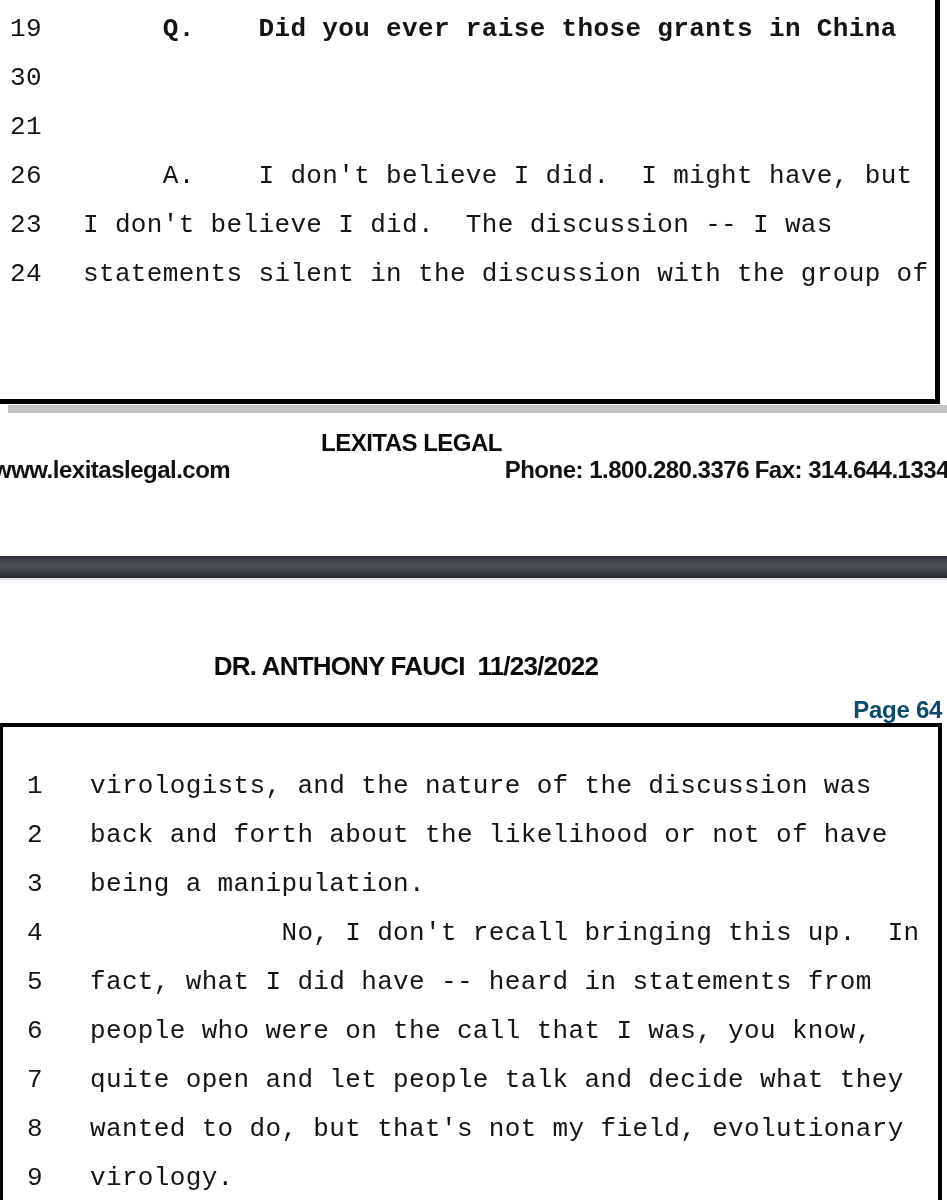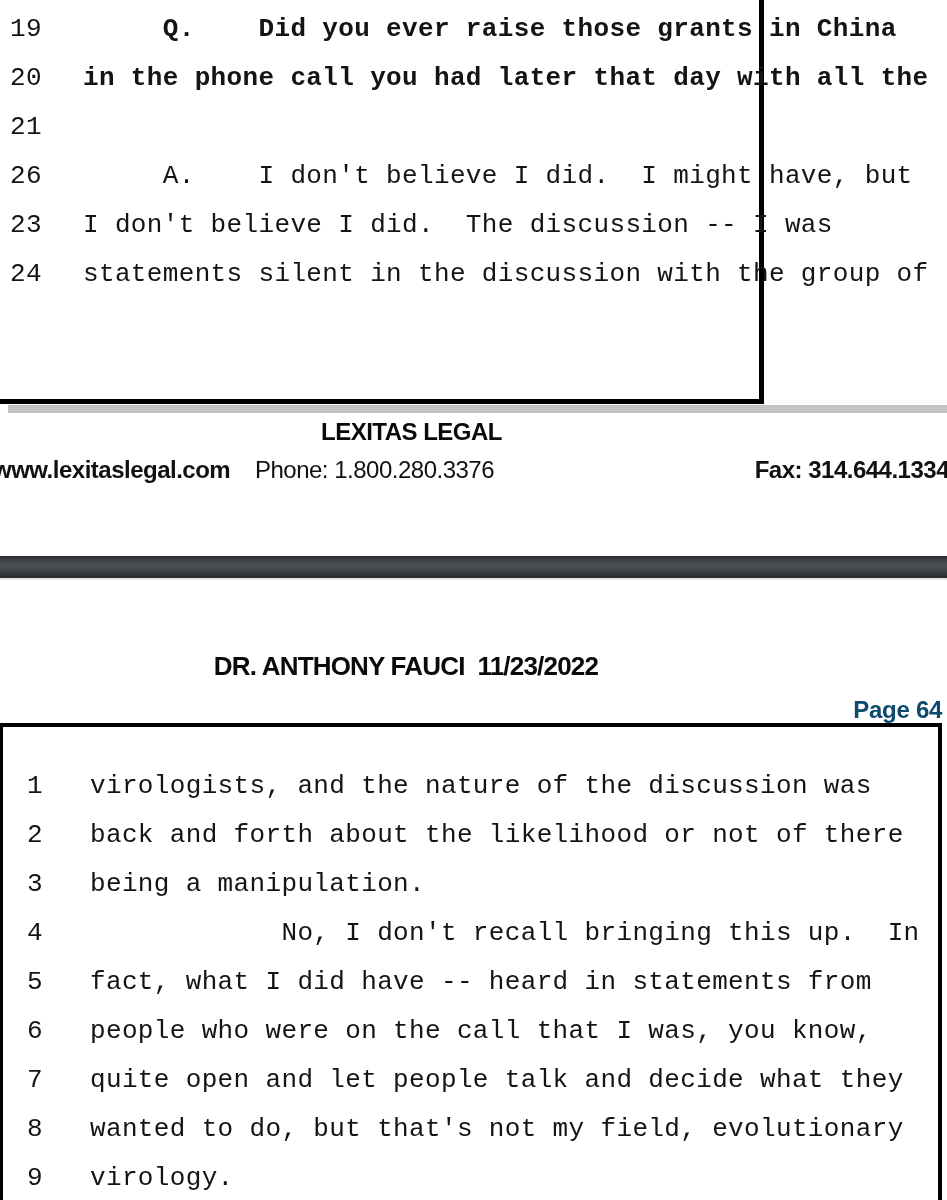--- a/index.html
+++ b/index.html
@@ -3,21 +3,21 @@
 <meta charset="utf-8">
 <style>
   html,body{margin:0;padding:0;background:#ffffff;}
   body{
     width:947px;height:1200px;position:relative;overflow:hidden;
     font-family:"Liberation Sans",sans-serif;color:#111;
   }
   
   .page-box{position:absolute;left:0;background:#fff;box-sizing:border-box;}
   .page-box.prev{
-    top:0;width:764px;height:404px;
+    top:0;width:940px;height:404px;
     border-right:5px solid #000;border-bottom:5px solid #000;
   }
   .page-box.current{
     top:723px;width:942px;height:500px;
     border-top:4px solid #000;border-right:4px solid #000;border-left:3px solid #000;
   }
   .shadow-bar{
     position:absolute;left:8px;top:405px;width:939px;height:8px;
     background:#c4c4c4;
   }
@@ -27,28 +27,28 @@
   .line{display:flex;height:49px;align-items:center;
     font-family:"Liberation Mono","DejaVu Sans Mono",monospace;
     font-size:26px;letter-spacing:0.35px;color:#141414;}
   .page-box.prev .num{width:73px;padding-left:10px;flex:none;}
   .page-box.current .num{width:63px;padding-left:24px;flex:none;}
   .txt{white-space:pre;flex:none;}
   .txt.bold{font-weight:bold;}
   
   .footer{position:absolute;left:0;top:0;width:947px;}
   .footer-company{
-    position:absolute;left:0;top:418px;width:823px;text-align:center;
+    position:absolute;left:0;top:429px;width:823px;text-align:center;
     font-weight:bold;font-size:24px;letter-spacing:-0.5px;color:#0a0a0a;
   }
   .footer-row{position:absolute;left:0;top:456px;width:947px;height:28px;}
   .footer-website{position:absolute;left:-7px;top:0;
     font-weight:bold;font-size:24px;letter-spacing:-0.5px;white-space:pre;}
-  .footer-phone{position:absolute;left:0;top:0;width:749px;text-align:center;
-    font-weight:normal;font-size:24px;letter-spacing:-0.5px;white-space:pre;}
+  .footer-phone{position:absolute;left:0;top:0;width:749px;text-align:right;
+    font-weight:bold;font-size:24px;letter-spacing:-0.5px;white-space:pre;}
   .footer-fax{position:absolute;right:-2px;top:0;
     font-weight:bold;font-size:24px;letter-spacing:-0.5px;white-space:pre;}
   
   .divider-band{
     position:absolute;left:0;top:556px;width:947px;height:22px;
     background:linear-gradient(180deg,#26292d 0%,#3f4347 18%,#4d5155 45%,#3a3e42 75%,#23262a 100%);
     border-bottom:2px solid #e4e7ea;
   }
   
   .doc-title{
@@ -63,22 +63,21 @@
 </head>
 <body>
 
 <section class="page-box prev">
   <div class="lines">
     <div class="line">
       <span class="num">19</span>
       <span class="txt bold">     Q.    Did you ever raise those grants in China</span>
     </div>
     <div class="line">
-      <span class="num">20</span>
-      <span class="txt bold">in the phone call you had later that day with all the</span>
+      <span class="num">30</span>
     </div>
     <div class="line">
       <span class="num">21</span>
     </div>
     <div class="line">
       <span class="num">26</span>
       <span class="txt">     A.    I don't believe I did.  I might have, but</span>
     </div>
     <div class="line">
       <span class="num">23</span>
@@ -107,21 +106,21 @@
 <div class="page-label">Page 64</div>
 
 <section class="page-box current">
   <div class="lines">
     <div class="line">
       <span class="num">1</span>
       <span class="txt">virologists, and the nature of the discussion was</span>
     </div>
     <div class="line">
       <span class="num">2</span>
-      <span class="txt">back and forth about the likelihood or not of there</span>
+      <span class="txt">back and forth about the likelihood or not of have</span>
     </div>
     <div class="line">
       <span class="num">3</span>
       <span class="txt">being a manipulation.</span>
     </div>
     <div class="line">
       <span class="num">4</span>
       <span class="txt">            No, I don't recall bringing this up.  In</span>
     </div>
     <div class="line">

